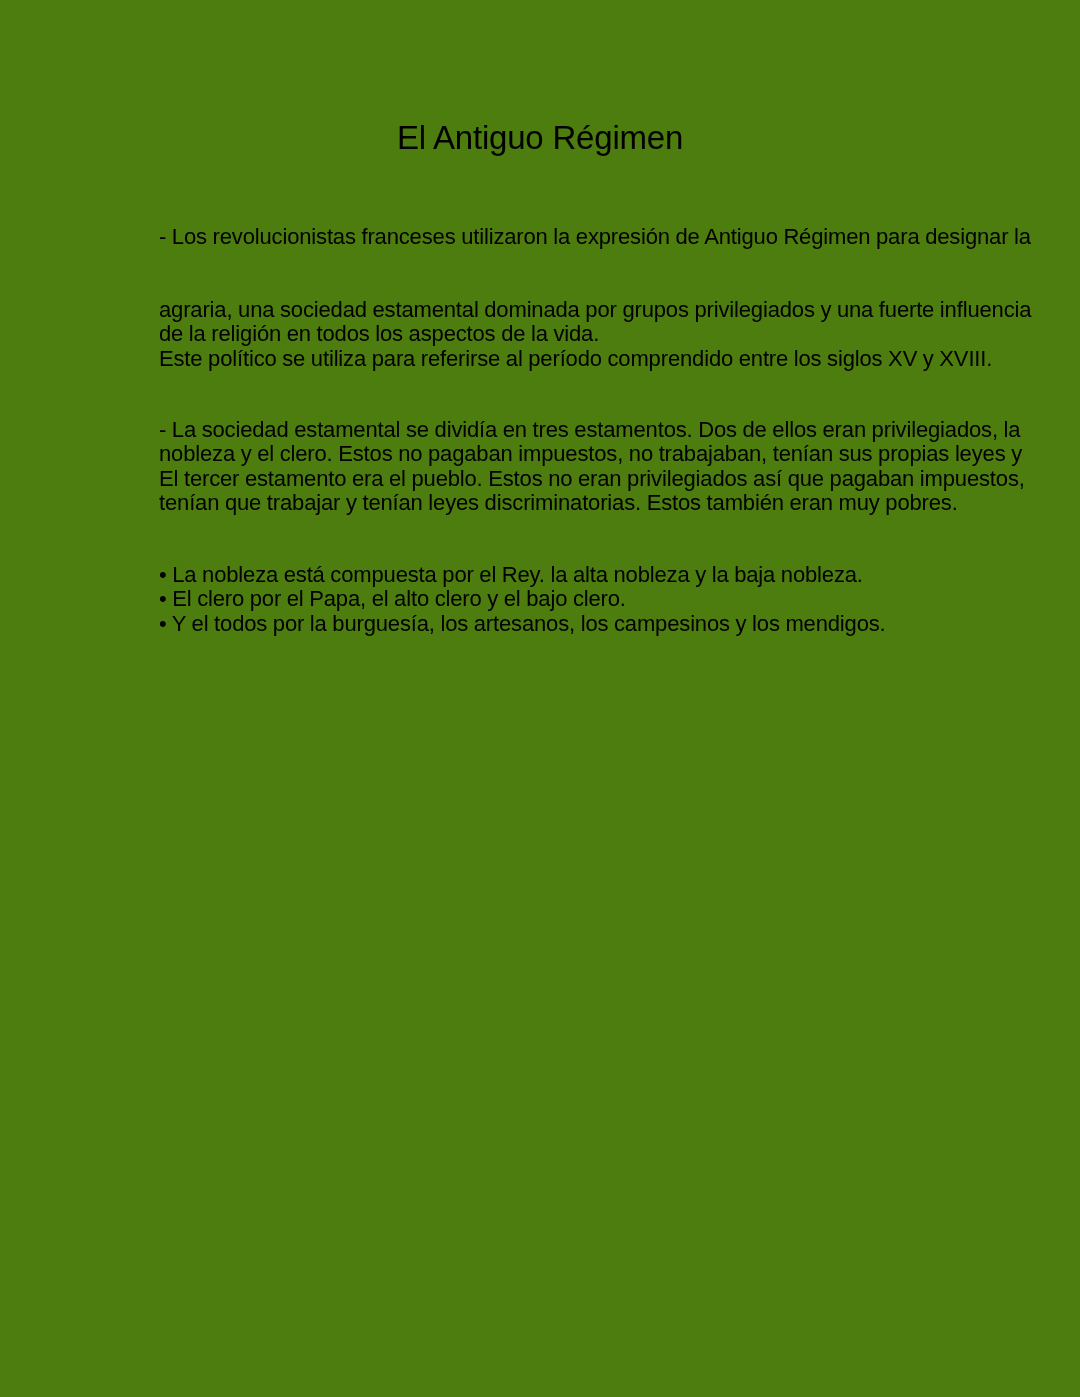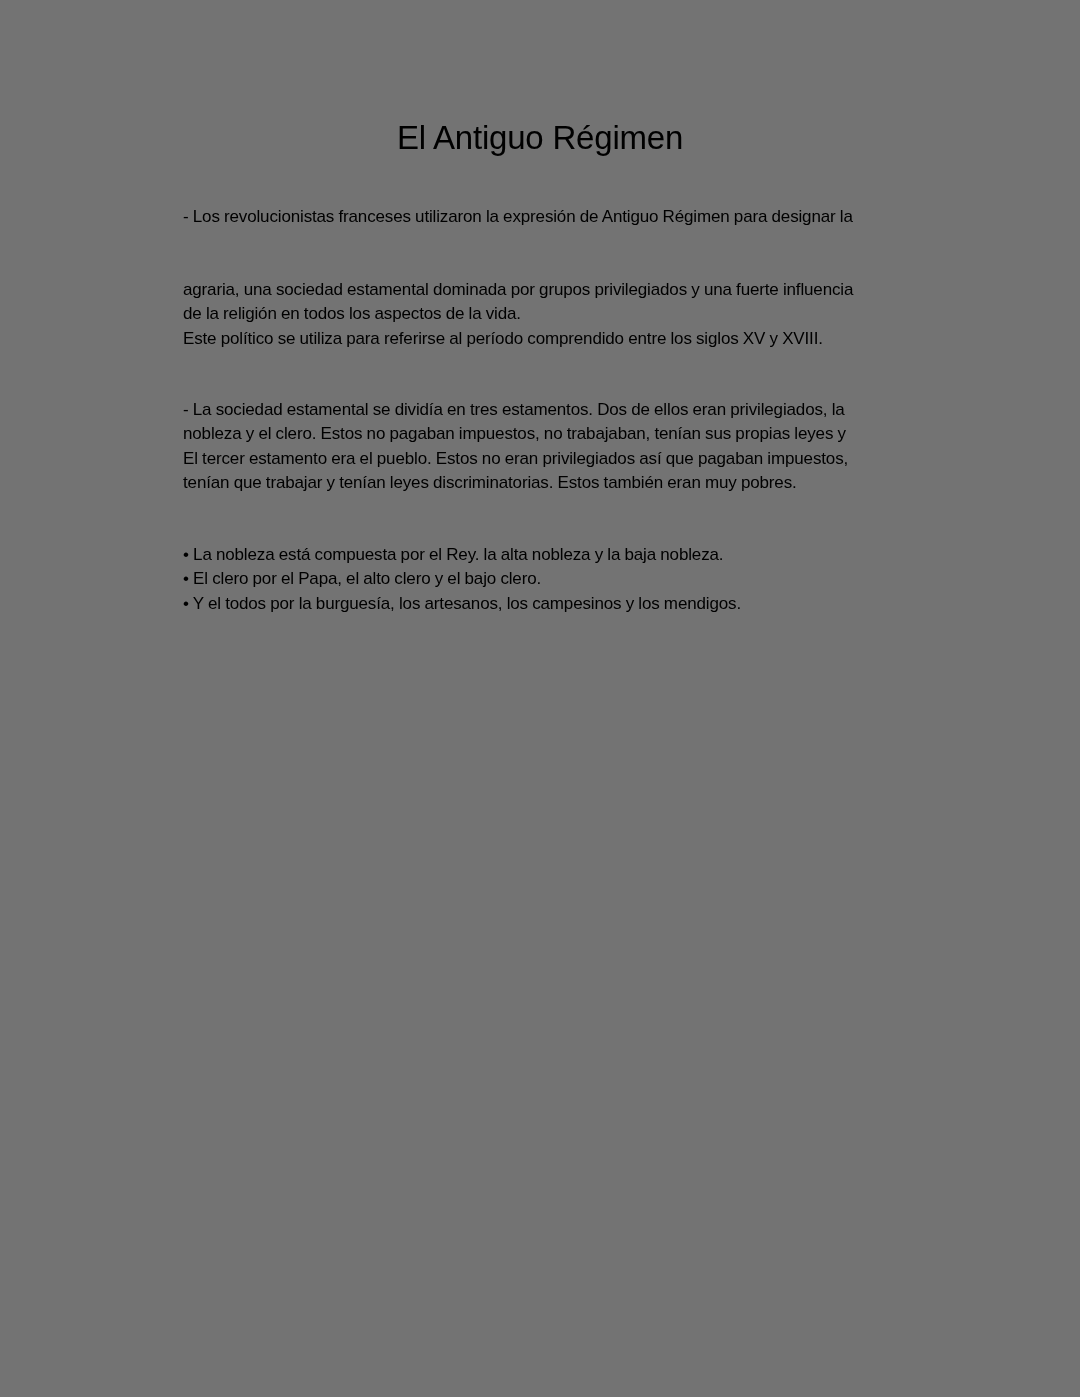--- a/index.html
+++ b/index.html
@@ -13,42 +13,43 @@
       position: relative;
       overflow: hidden;
       font-family: "Liberation Sans", sans-serif;
       color: #000000;
     }
     .page {
       position: absolute;
       left: 0; top: 0;
       width: 1080px;
       height: 1397px;
-      background: #737373;
+      background: #4d7c0f;
     }
     .title {
       position: absolute;
       left: 0;
       width: 1080px;
       top: 116px;
       text-align: center;
       font-size: 33px;
       line-height: 44px;
       font-weight: normal;
       margin: 0;
       letter-spacing: -0.2px;
     }
     .body-text {
       position: absolute;
-      left: 183px;
+      left: 159px;
       width: 760px;
-      font-size: 17px;
+      font-size: 22px;
       line-height: 24.3px;
       letter-spacing: -0.15px;
       word-spacing: -0.3px;
+      margin-top: 20px;
     }
     .line {
       display: block;
       white-space: nowrap;
     }
     #p1 { top: 205px; }
     #p2 { top: 278px; }
     #p3 { top: 398px; }
     #p4 { top: 543px; }
   </style>

